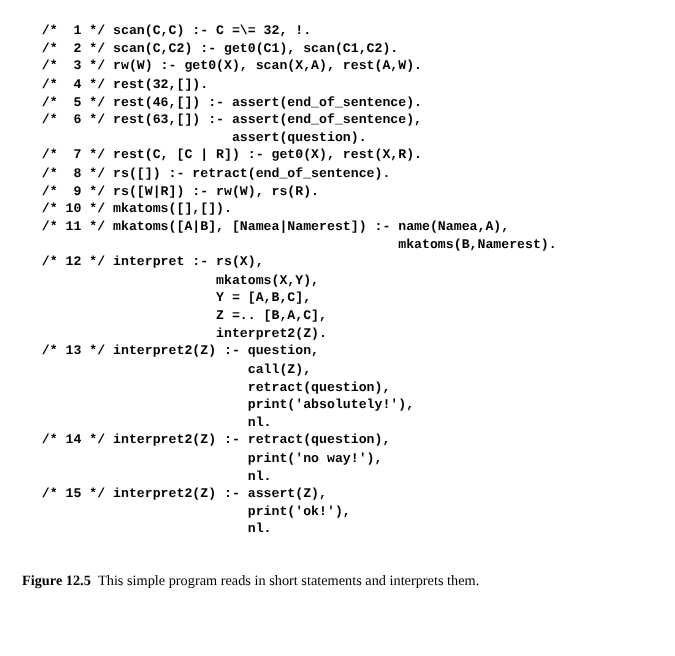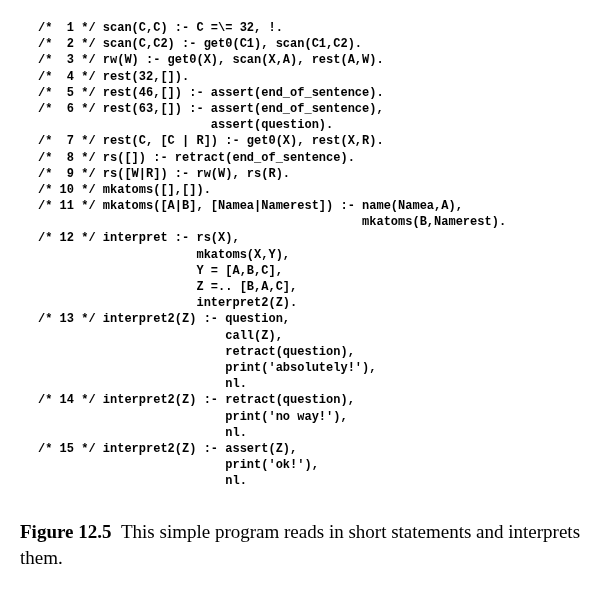--- a/index.html
+++ b/index.html
@@ -17,21 +17,21 @@
     padding: 20px 16px 0 0;
     box-sizing: border-box;
   }
   .code-block {
     white-space: pre;
     font-weight: bold;
     margin: 0 0 0 38px;
   }
   .caption {
     font-family: "Times New Roman", serif;
-    font-size: 19px;
+    font-size: 13px;
     margin: 30px 0 0 20px;
   }
   .caption .fig-label {
     font-weight: bold;
   }
 </style>
 </head>
 <body>
 <div class="page">
 

